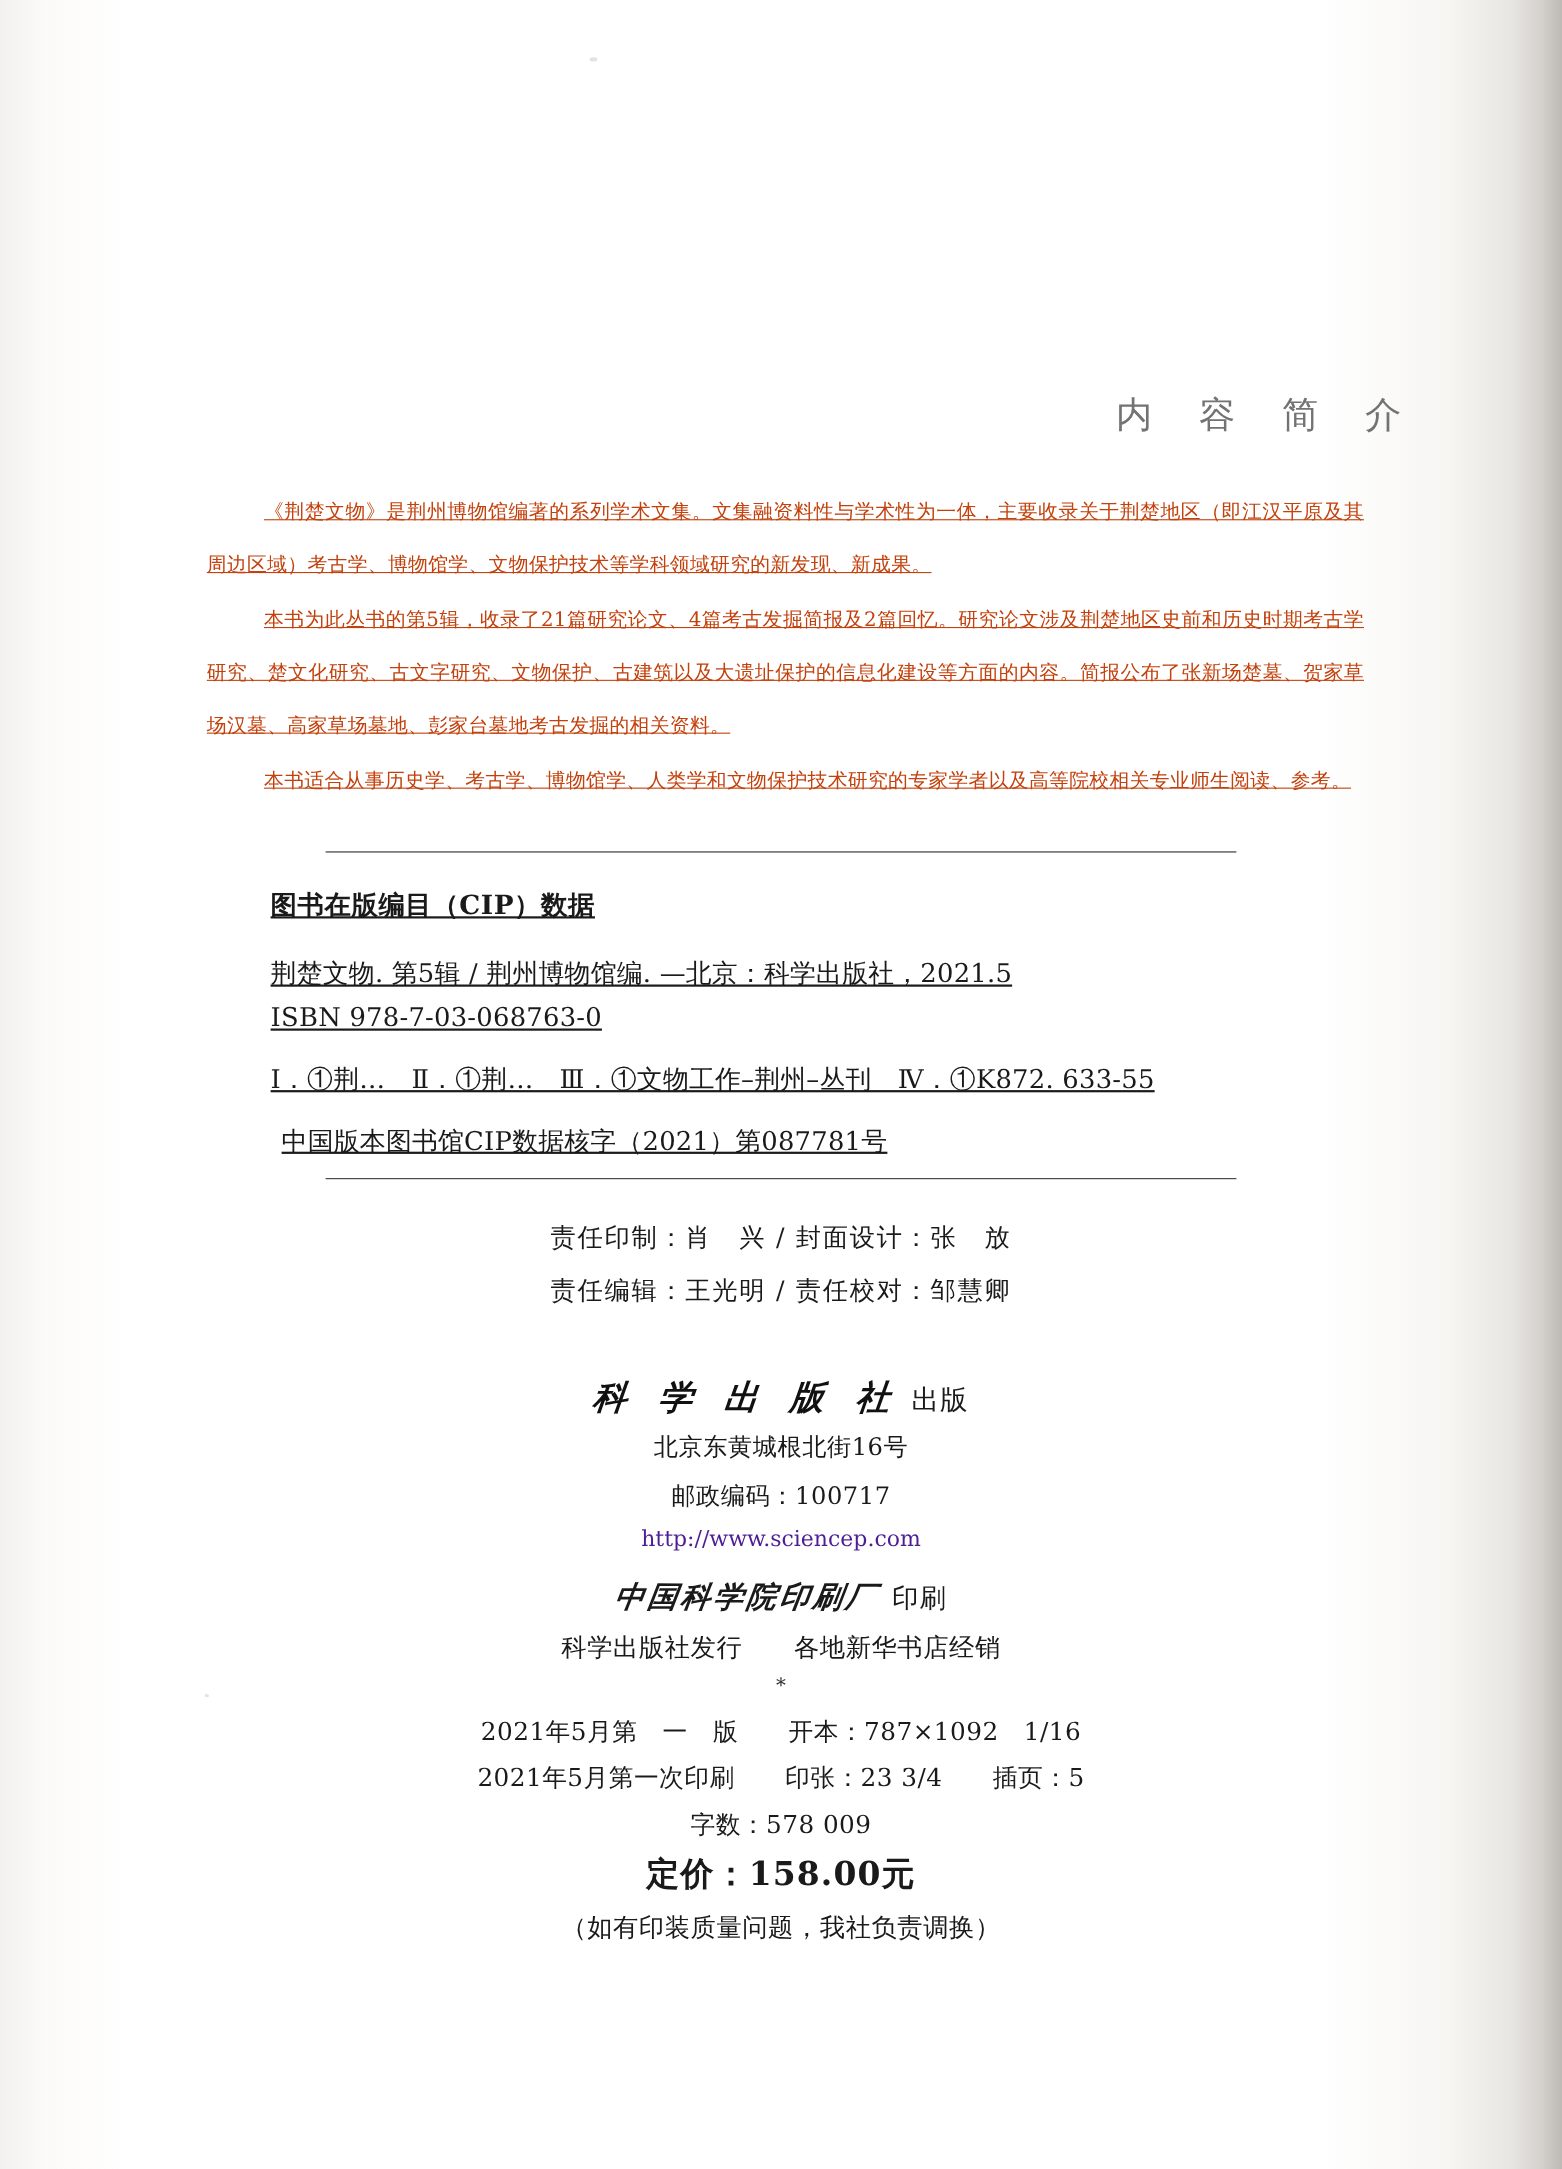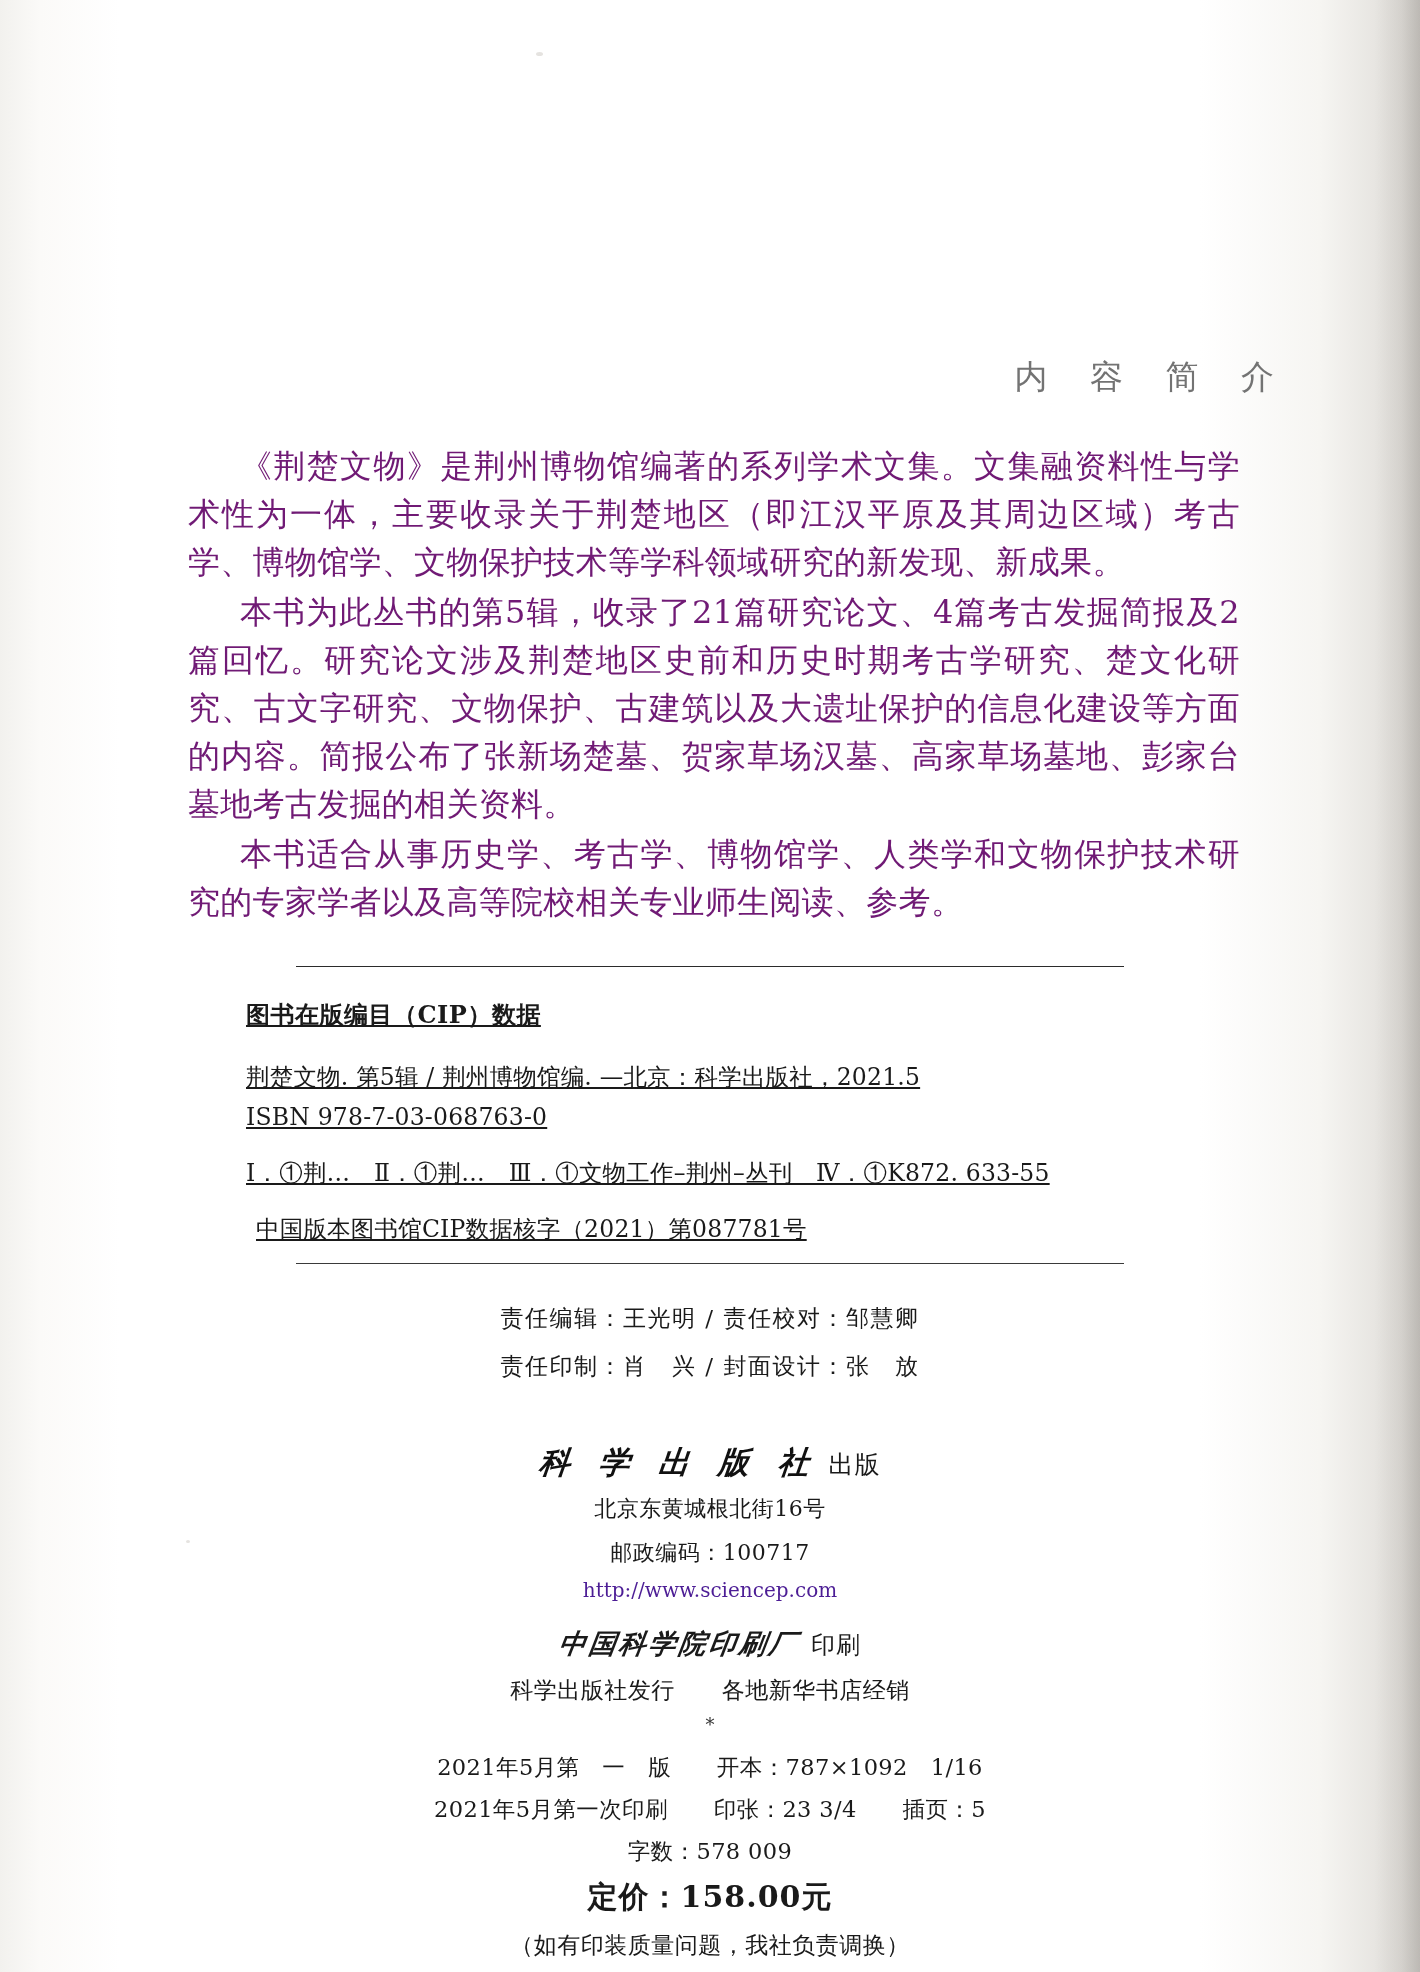--- a/index.html
+++ b/index.html
@@ -66,27 +66,28 @@
     color: #737373;
   }
 
   
   .abstract {
     margin-top: 42px;
     padding: 0 50px 0 58px;
   }
   .abstract p {
     margin: 0 0 2px 0;
-    font-size: 32px;
+    font-size: 18px;
     line-height: 48px;
     text-indent: 52px;
     text-align: justify;
     text-justify: inter-ideograph;
     letter-spacing: .3px;
-    color: #701a75;
+    color: #c2410c;
+    text-decoration: underline;
   }
 
   
   .rule {
     height: 1px;
     background: #2b2b2b;
     margin: 0 auto;
     width: 828px;
   }
   .rule.thin { background: #3a3a3a; height: 1px; }
@@ -248,22 +249,22 @@
     <div class="cip-line">荆楚文物. 第5辑 / 荆州博物馆编. —北京：科学出版社，2021.5</div>
     <div class="cip-line">ISBN 978-7-03-068763-0</div>
     <div class="cip-gap"></div>
     <div class="cip-class">Ⅰ．①荆…　Ⅱ．①荆…　Ⅲ．①文物工作–荆州–丛刊　Ⅳ．①K872. 633-55</div>
     <div class="cip-core">中国版本图书馆CIP数据核字（2021）第087781号</div>
   </div>
 
   <div class="rule thin"></div>
 
   <div class="credits">
+    <div>责任印制：肖　兴 / 封面设计：张　放</div>
     <div>责任编辑：王光明 / 责任校对：邹慧卿</div>
-    <div>责任印制：肖　兴 / 封面设计：张　放</div>
   </div>
 
   <div class="publisher">
     <span class="publisher-name">科 学 出 版 社</span><span class="publisher-suffix">出版</span>
     <div class="addr">北京东黄城根北街16号</div>
     <div class="addr">邮政编码：100717</div>
     <div class="url">http://www.sciencep.com</div>
   </div>
 
   <div class="printer">

